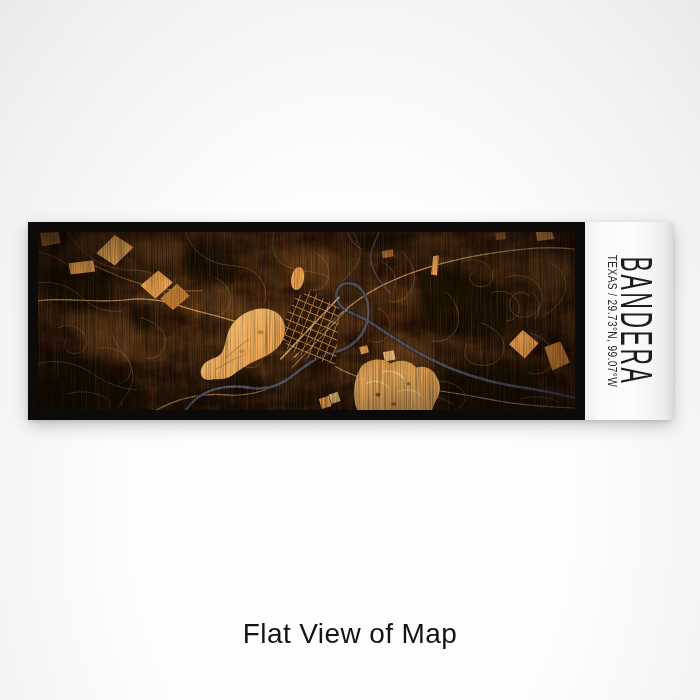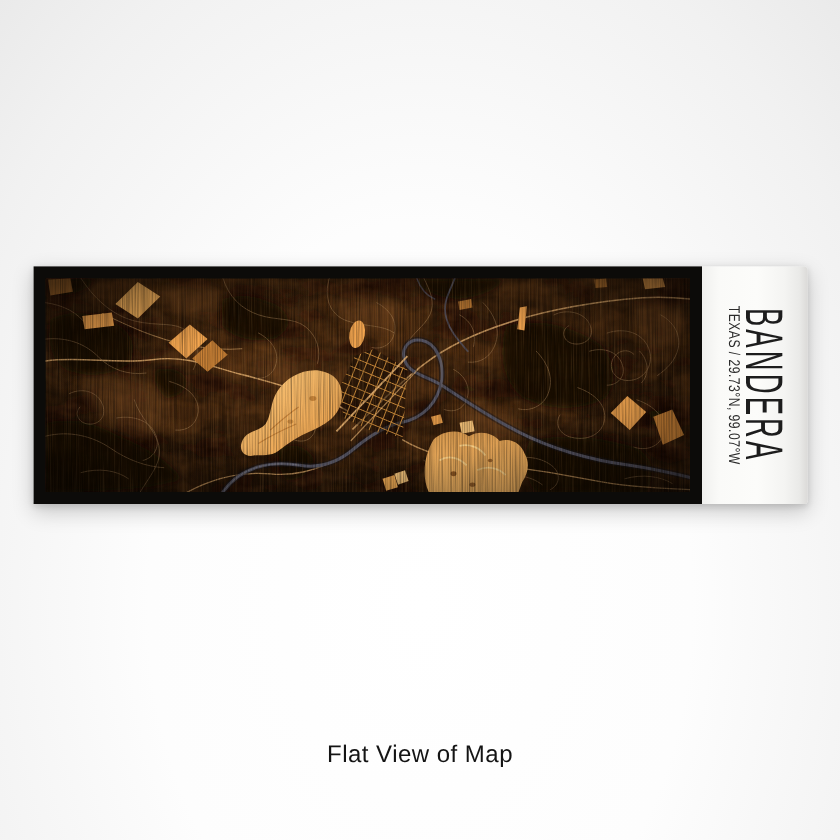--- a/index.html
+++ b/index.html
@@ -33,21 +33,21 @@
     color:var(--labelText,#1d1d1d);
   }
   .label-subtitle{
     position:absolute;left:27px;top:99px;
     transform:translate(-50%,-50%) rotate(90deg) scaleX(0.78);
     white-space:nowrap;font-size:13px;letter-spacing:.5px;
     color:#2b2b2b;
   }
   .caption{
     position:absolute;left:0;top:618px;width:700px;text-align:center;
-    font-size:20px;letter-spacing:.4px;color:var(--caption,#141414);
+    font-size:28px;letter-spacing:.4px;color:var(--caption,#141414);
   }
 </style>
 </head>
 <body>
 
 <div class="product">
 
   <div class="map-frame">
     <svg class="map-art" viewBox="0 0 1090 352" preserveAspectRatio="none">
       <defs>

